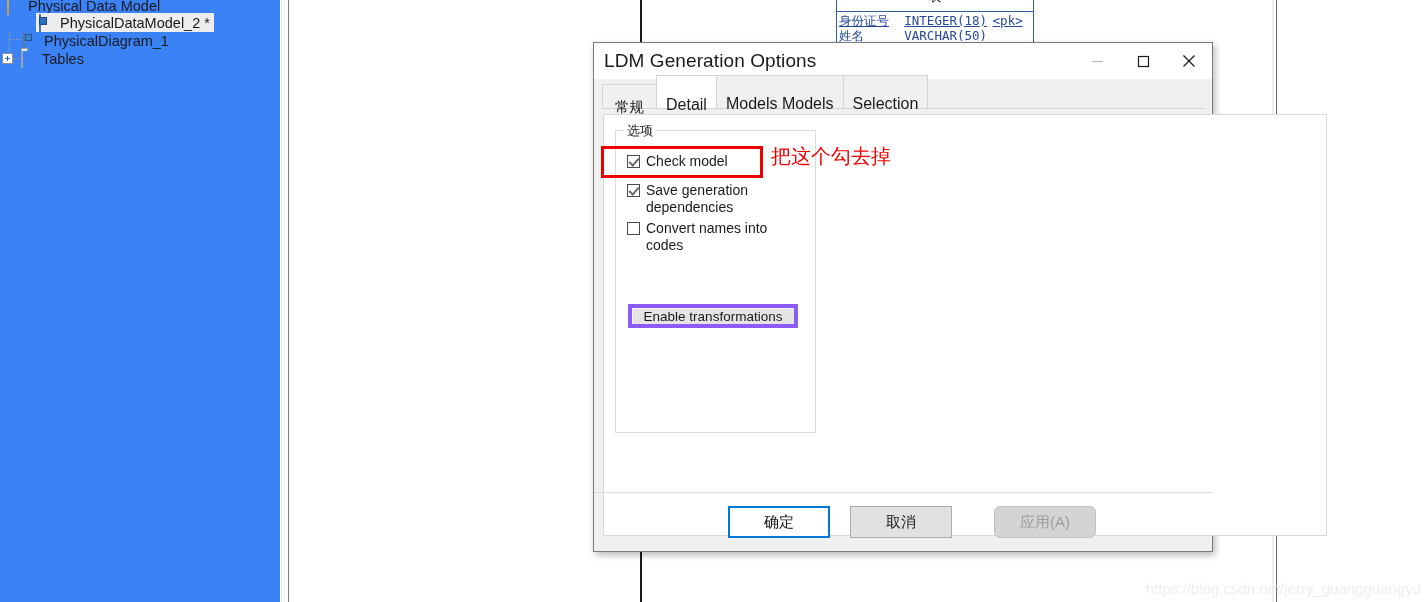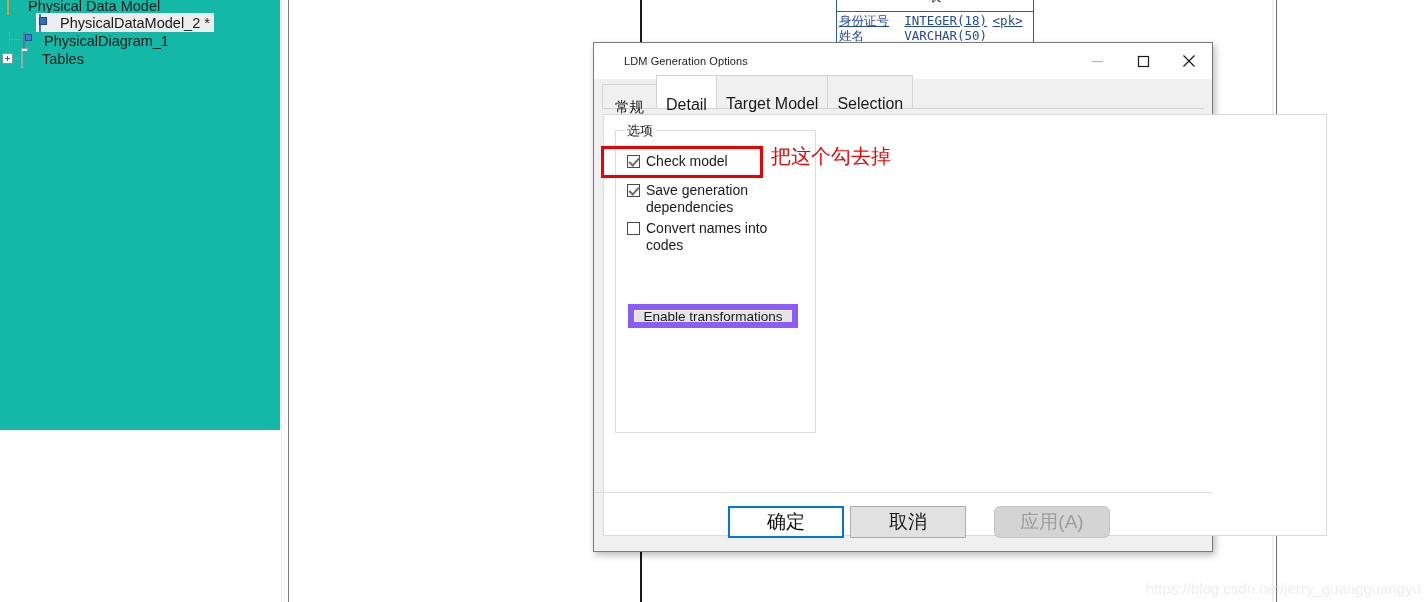--- a/index.html
+++ b/index.html
@@ -20,22 +20,22 @@
   #app-background {
     position: absolute;
     inset: 0;
     background: #ffffff;
   }
 
   
   #tree-panel {
     position: absolute;
     left: 0; top: 0;
-    width: 280px; height: 430px;
-    background: #14b8a6;
+    width: 280px; height: 602px;
+    background: #3b82f6;
   }
   .tree-row {
     position: absolute;
     left: 0;
     height: 19px;
     display: flex;
     align-items: center;
     font-size: 14.5px;
     color: #1a1a1a;
     white-space: nowrap;
@@ -201,25 +201,24 @@
     box-shadow: 2px 3px 7px rgba(0,0,0,0.28);
   }
   #title-bar {
     height: 36px;
     background: #ffffff;
     display: flex;
     align-items: center;
     position: relative;
   }
   #dialog-title {
-    font-size: 11px;
+    font-size: 19px;
     color: #1a1a1a;
     padding-left: 10px;
     letter-spacing: 0.1px;
-    margin-left: 20px;
   }
   .win-btns {
     position: absolute;
     right: 0; top: 0;
     display: flex;
     height: 36px;
   }
   .win-btn {
     width: 46px; height: 36px;
     display: flex;
@@ -316,46 +315,46 @@
     color: #1a1a1a;
     padding-left: 6px;
     width: 128px;
   }
 
   #enable-transform-btn {
     position: absolute;
     left: 12px; top: 173px;
     width: 170px; height: 24px;
     background: #e4e4e4;
-    border: 6px solid #8b5cf6;
+    border: 4px solid #8b5cf6;
     box-sizing: border-box;
     font-family: "Liberation Sans", sans-serif;
     font-size: 13.5px;
     color: #1a1a1a;
     display: flex;
     align-items: center;
     justify-content: center;
     box-shadow: inset 1px 1px 0 #f6f6f6;
   }
 
   
   #button-bar {
     position: absolute;
     left: 0; right: 0; bottom: 0;
     height: 58px;
     border-top: 1px solid #dcdcdc;
   }
   .dlg-btn {
     position: absolute;
     top: 13px;
-    width: 116px; height: 32px;
+    width: 102px; height: 32px;
     background: #e1e1e1;
     border: 1px solid #adadad;
     box-sizing: border-box;
-    font-size: 19px;
+    font-size: 15px;
     color: #1a1a1a;
     display: flex;
     align-items: center;
     justify-content: center;
   }
   .dlg-btn.default {
     background: #ffffff;
     border: 2px solid #0078d7;
     color: #111;
   }
@@ -470,21 +469,21 @@
             <line x1="1.5" y1="1.5" x2="12.5" y2="12.5" stroke="#1a1a1a" stroke-width="1.2"></line>
             <line x1="12.5" y1="1.5" x2="1.5" y2="12.5" stroke="#1a1a1a" stroke-width="1.2"></line>
           </svg>
       </div>
     </div>
   </div>
 
   <div id="tab-strip">
     <div class="tab cjk">常规</div>
     <div class="tab active">Detail</div>
-    <div class="tab">Target Model</div>
+    <div class="tab">Models Models</div>
     <div class="tab">Selection</div>
   </div>
 
   <div id="tab-content">
 
     <div id="options-group">
       <div id="options-group-legend">选项</div>
 
       <div class="cb-row" style="top:22px;">
         <span class="cb-box checked"></span>

